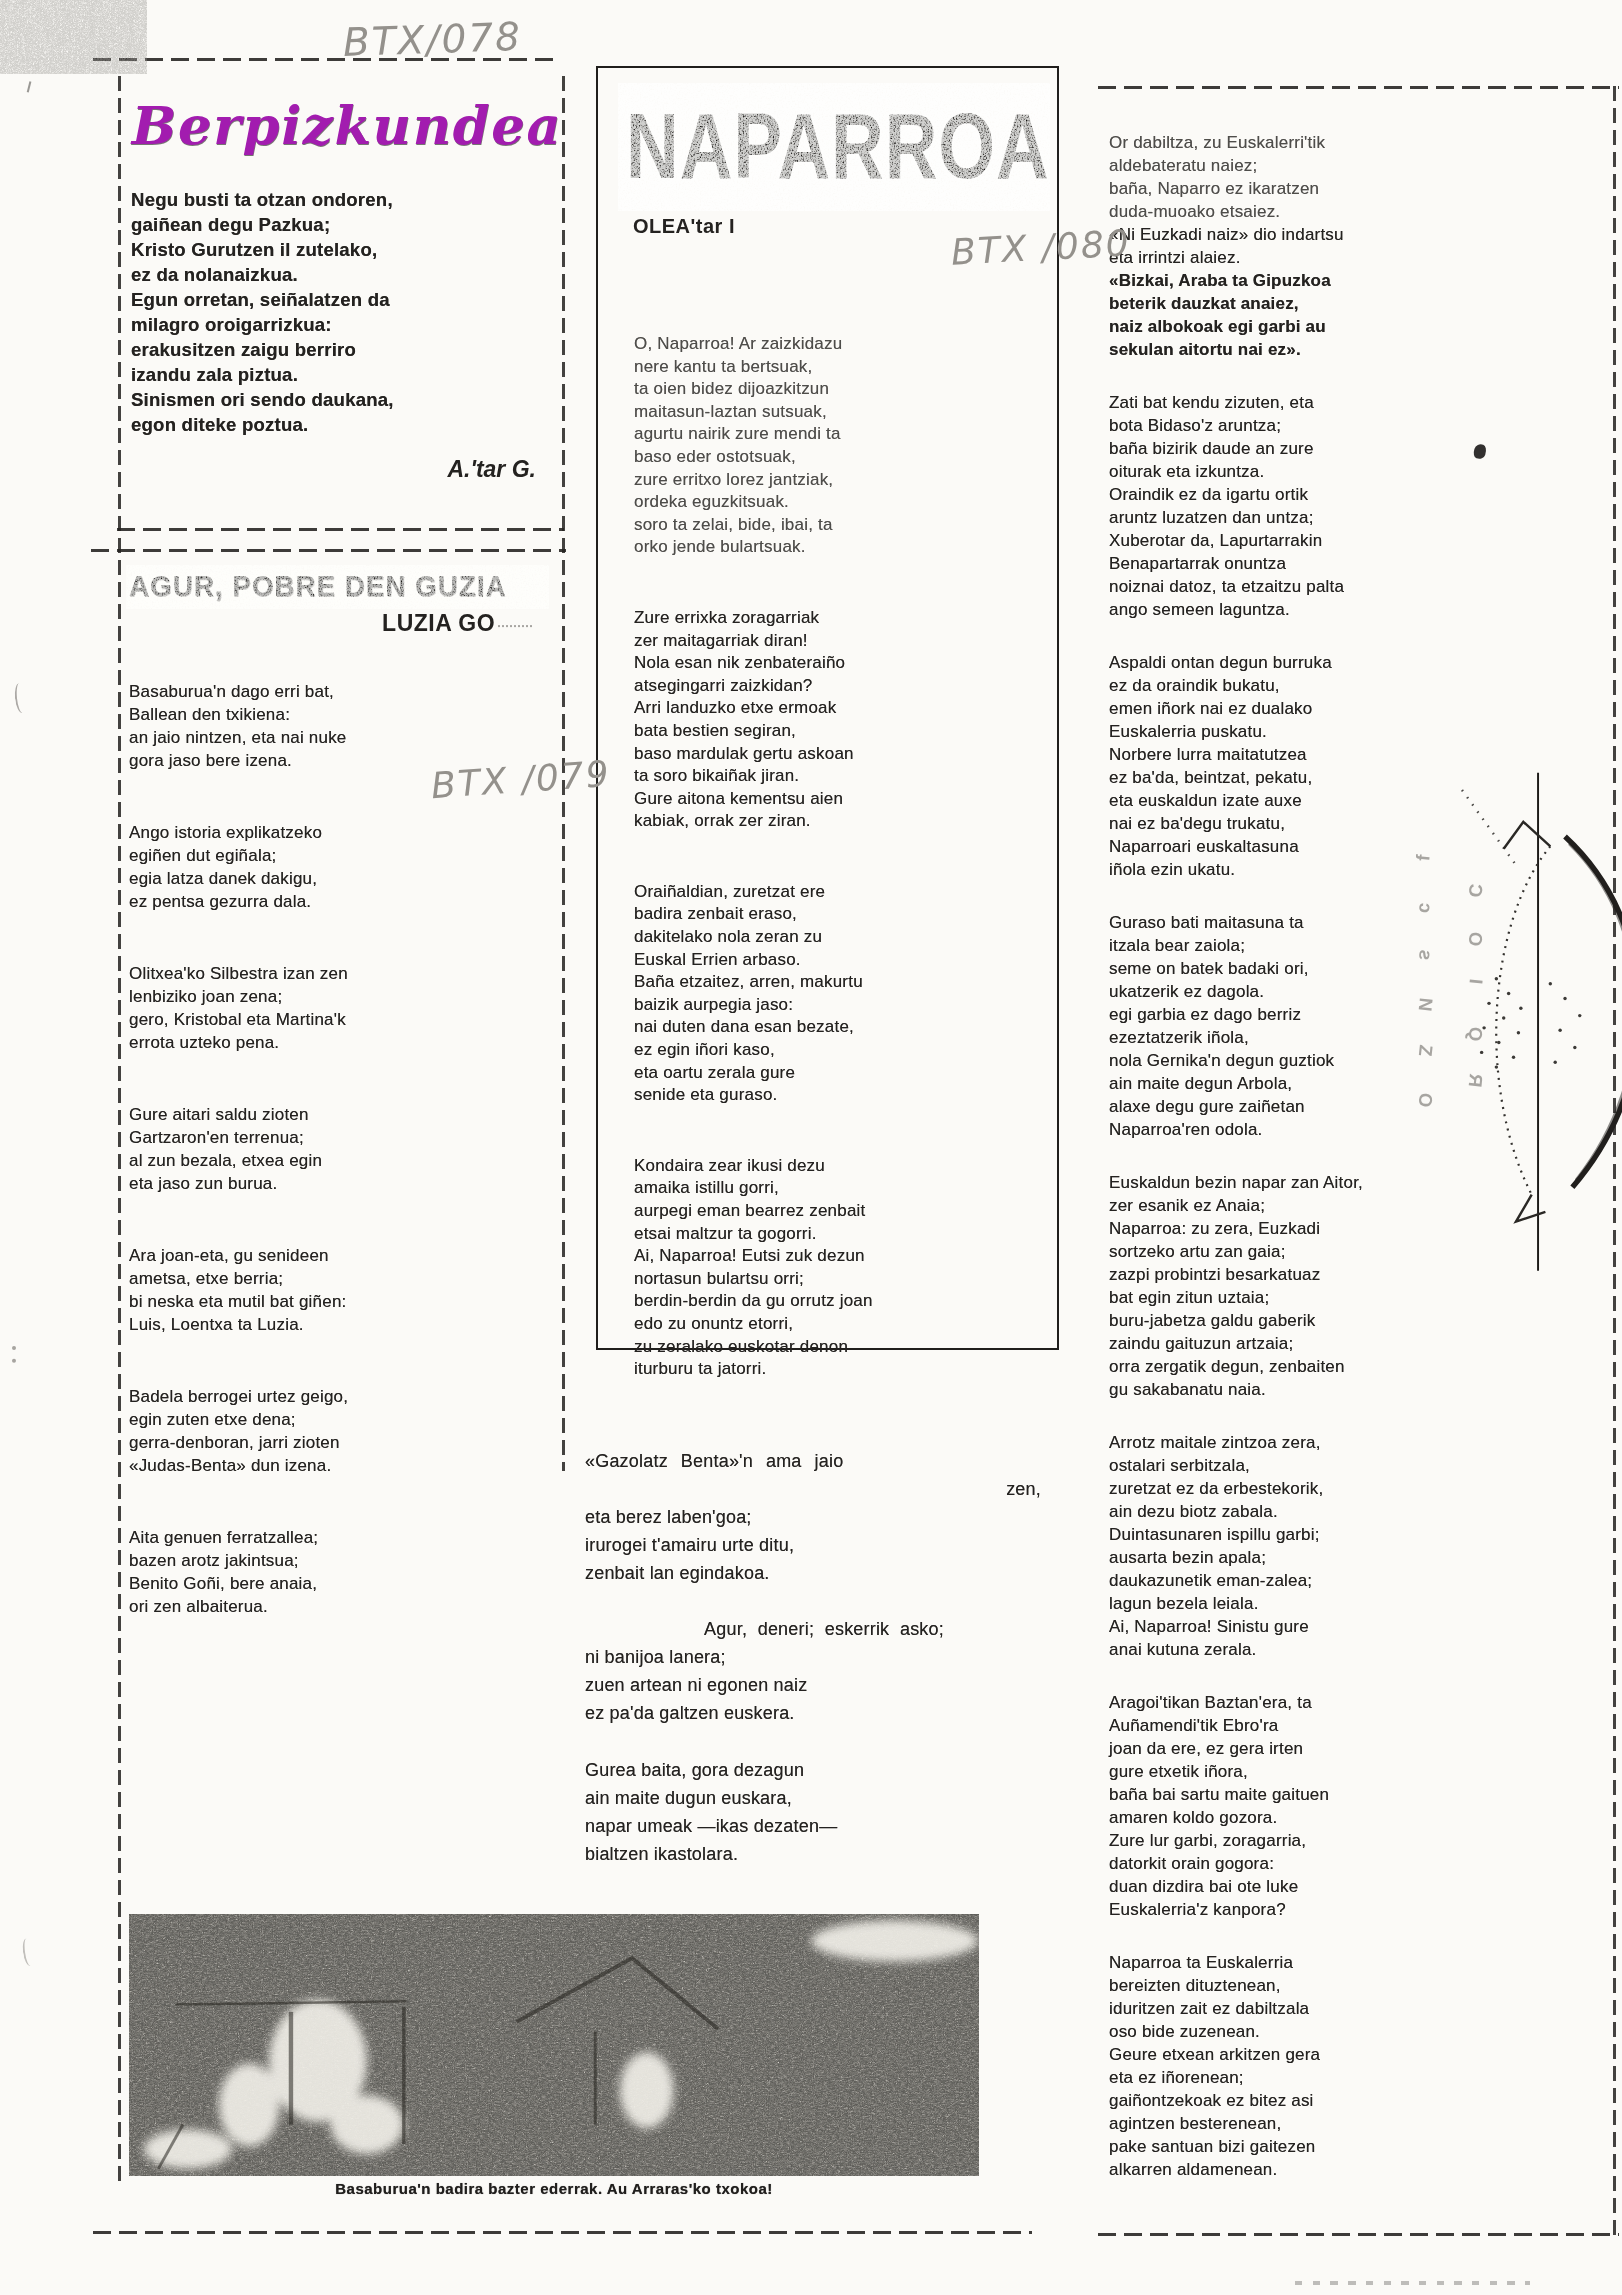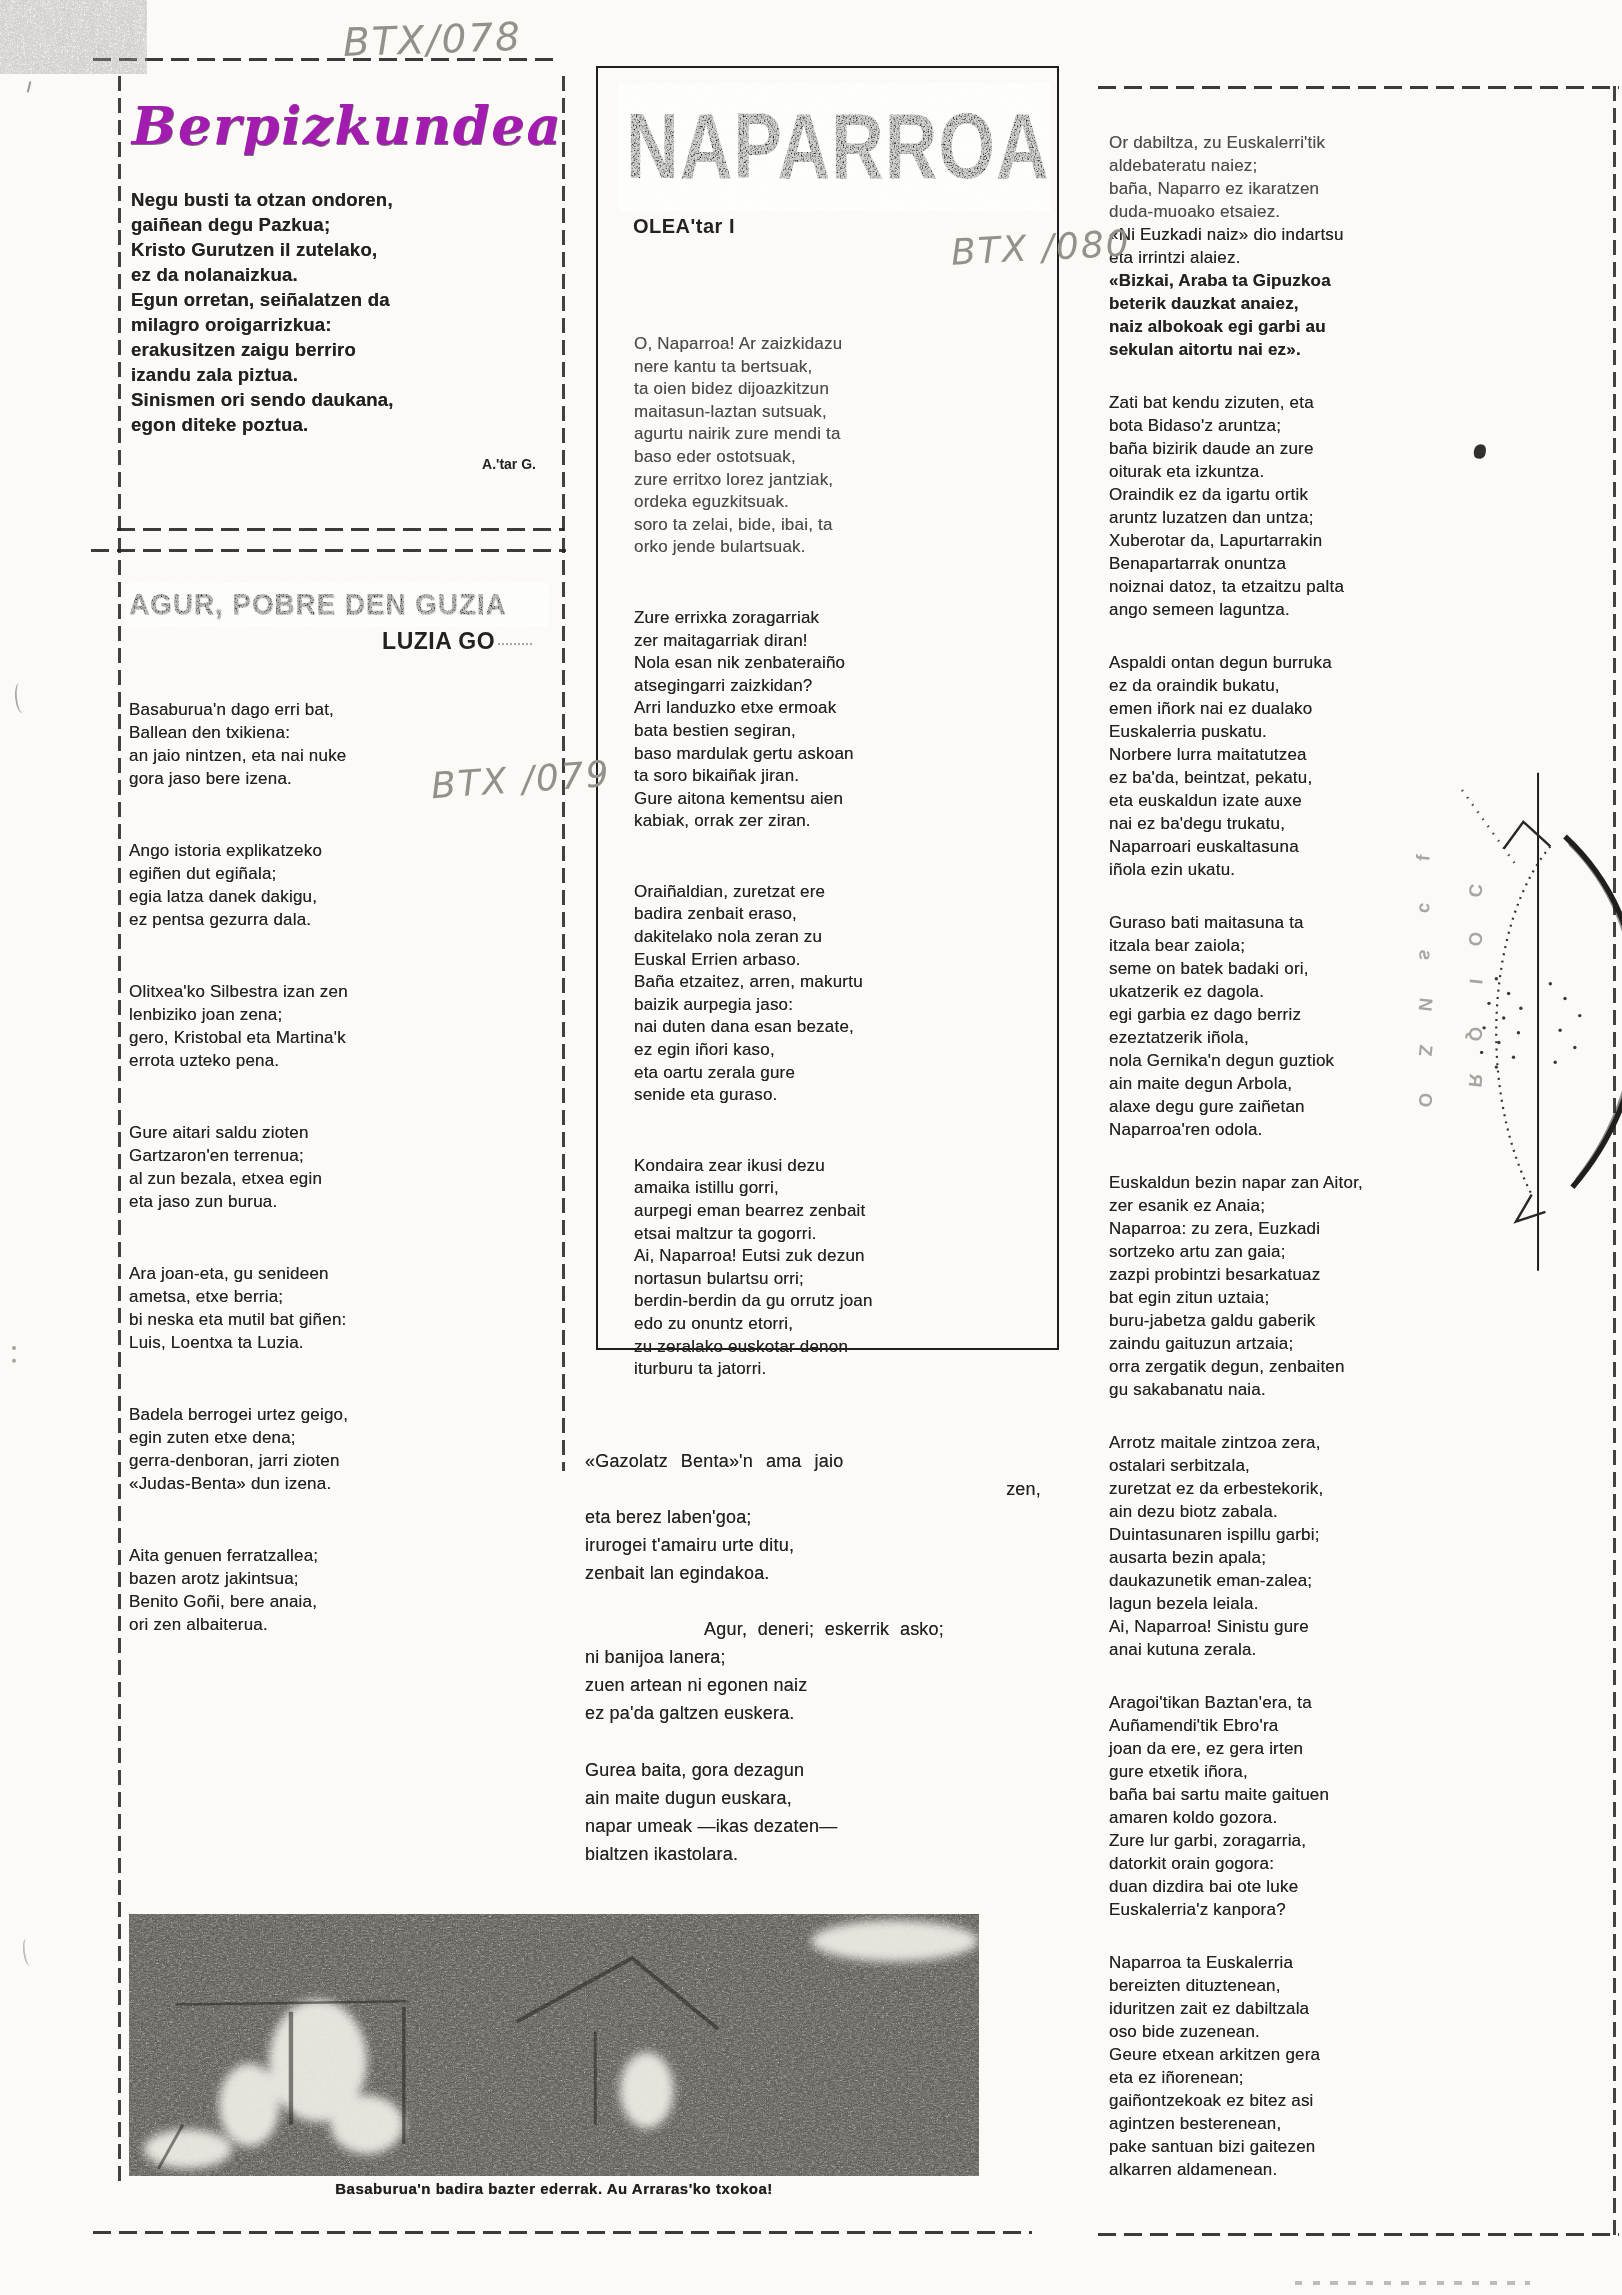--- a/index.html
+++ b/index.html
@@ -15,22 +15,22 @@
          text-shadow:0 0 0.5px rgba(45,42,40,.65);white-space:nowrap;}
   .stanza{margin:0 0 49px 0;}
   .pline{white-space:nowrap;}
   
   #art1{position:absolute;left:131px;top:77px;width:432px;}
   #art1-title{font-family:"DejaVu Serif", serif;font-weight:bold;font-style:italic;
       font-size:53px;line-height:74px;letter-spacing:1.5px;margin-top:10.8px;text-align:center;
       color:#a21caf;text-shadow:0.5px 0.5px 0 rgba(30,28,25,.6);}
   #art1-poem{margin-top:25.5px;font-size:18.6px;font-weight:bold;line-height:25px;
       letter-spacing:0.2px;text-shadow:0 0 0.6px rgba(40,38,36,.7);}
-  #art1-sig{margin-top:18.6px;text-align:right;padding-right:27px;font-size:14px;font-weight:bold;}
-  #art2{position:absolute;left:129px;top:588px;width:437px;}
+  #art1-sig{margin-top:18.6px;text-align:right;padding-right:27px;font-size:23px;font-weight:bold;font-style:italic;}
+  #art2{position:absolute;left:129px;top:570px;width:437px;}
   #art2-title{position:relative;font-size:29px;font-weight:bold;line-height:32px;letter-spacing:1px;
       transform:scaleX(.96);transform-origin:left;color:#191816;
       text-shadow:0.7px 0.7px 0 rgba(25,23,21,.55);}
   #art2-byline{margin-top:7.8px;text-align:right;padding-right:34px;font-size:23px;
       font-weight:bold;letter-spacing:0.5px;position:relative;}
   #art2-byline .smudge{display:inline-block;width:34px;height:16.7px;margin-left:2.9px;
       border-bottom:2.9px dotted #55524e;opacity:.5;transform:translateY(-3.9px);}
   #art2-stanzas{margin-top:43px;}
   #art2-stanzas .stanza{margin-bottom:49px;}
   

